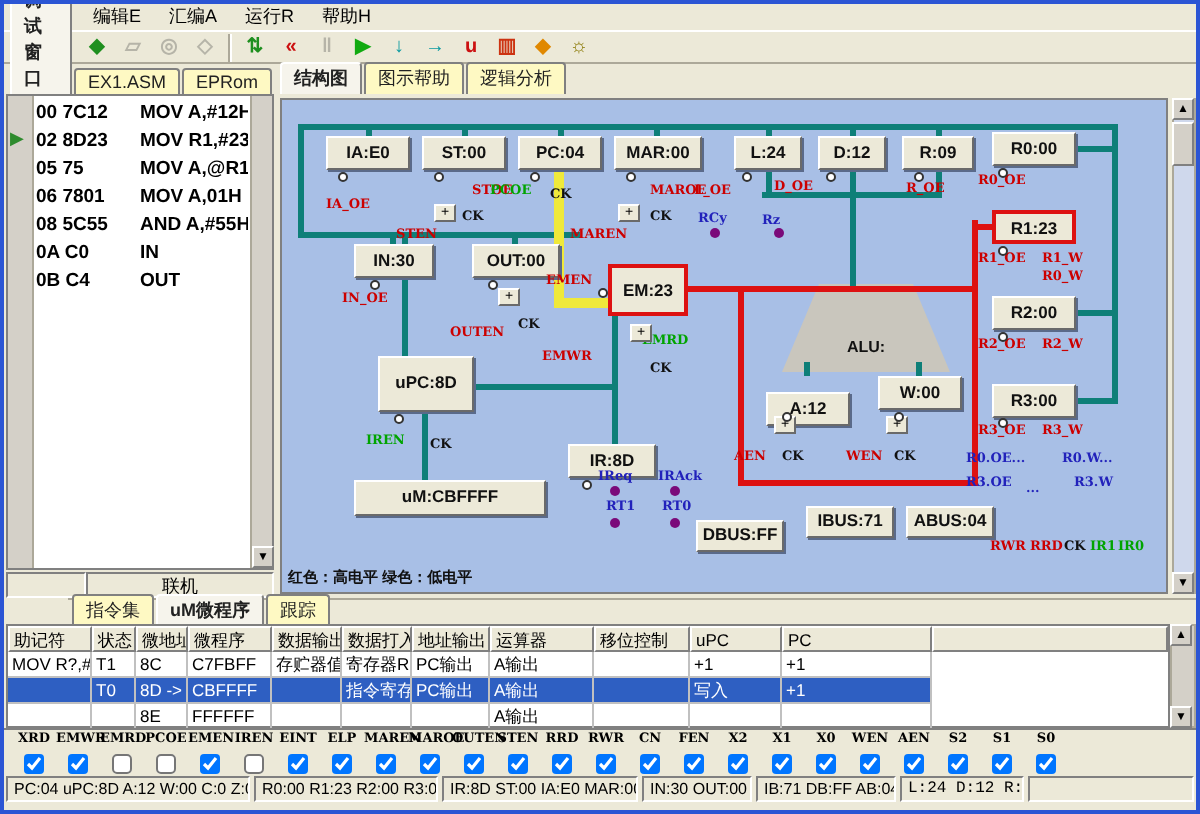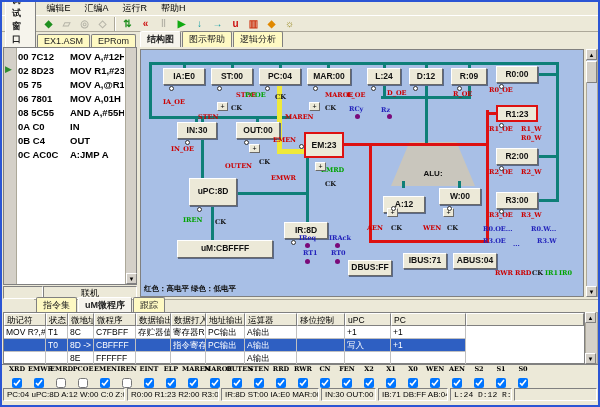--- a/index.html
+++ b/index.html
@@ -119,24 +119,20 @@
             <div class="addr">08 5C55</div>
             <div class="asm">AND A,#55H</div>
           </div>
           <div class="cl">
             <div class="addr">0A C0</div>
             <div class="asm">IN</div>
           </div>
           <div class="cl">
             <div class="addr">0B C4</div>
             <div class="asm">OUT</div>
-          </div>
-          <div class="cl">
-            <div class="addr">0C AC0C</div>
-            <div class="asm">A:JMP A</div>
           </div>
         </div>
       <div class="vsb">
         <div class="sbtn" style="bottom:0;right:-1px;">▼</div>
       </div>
     </div>
     <div class="lstatus">
       <span class="pane" style="width:40px;"></span>
       <span class="pane" style="flex:1;text-align:center;">联机</span>
     </div>

